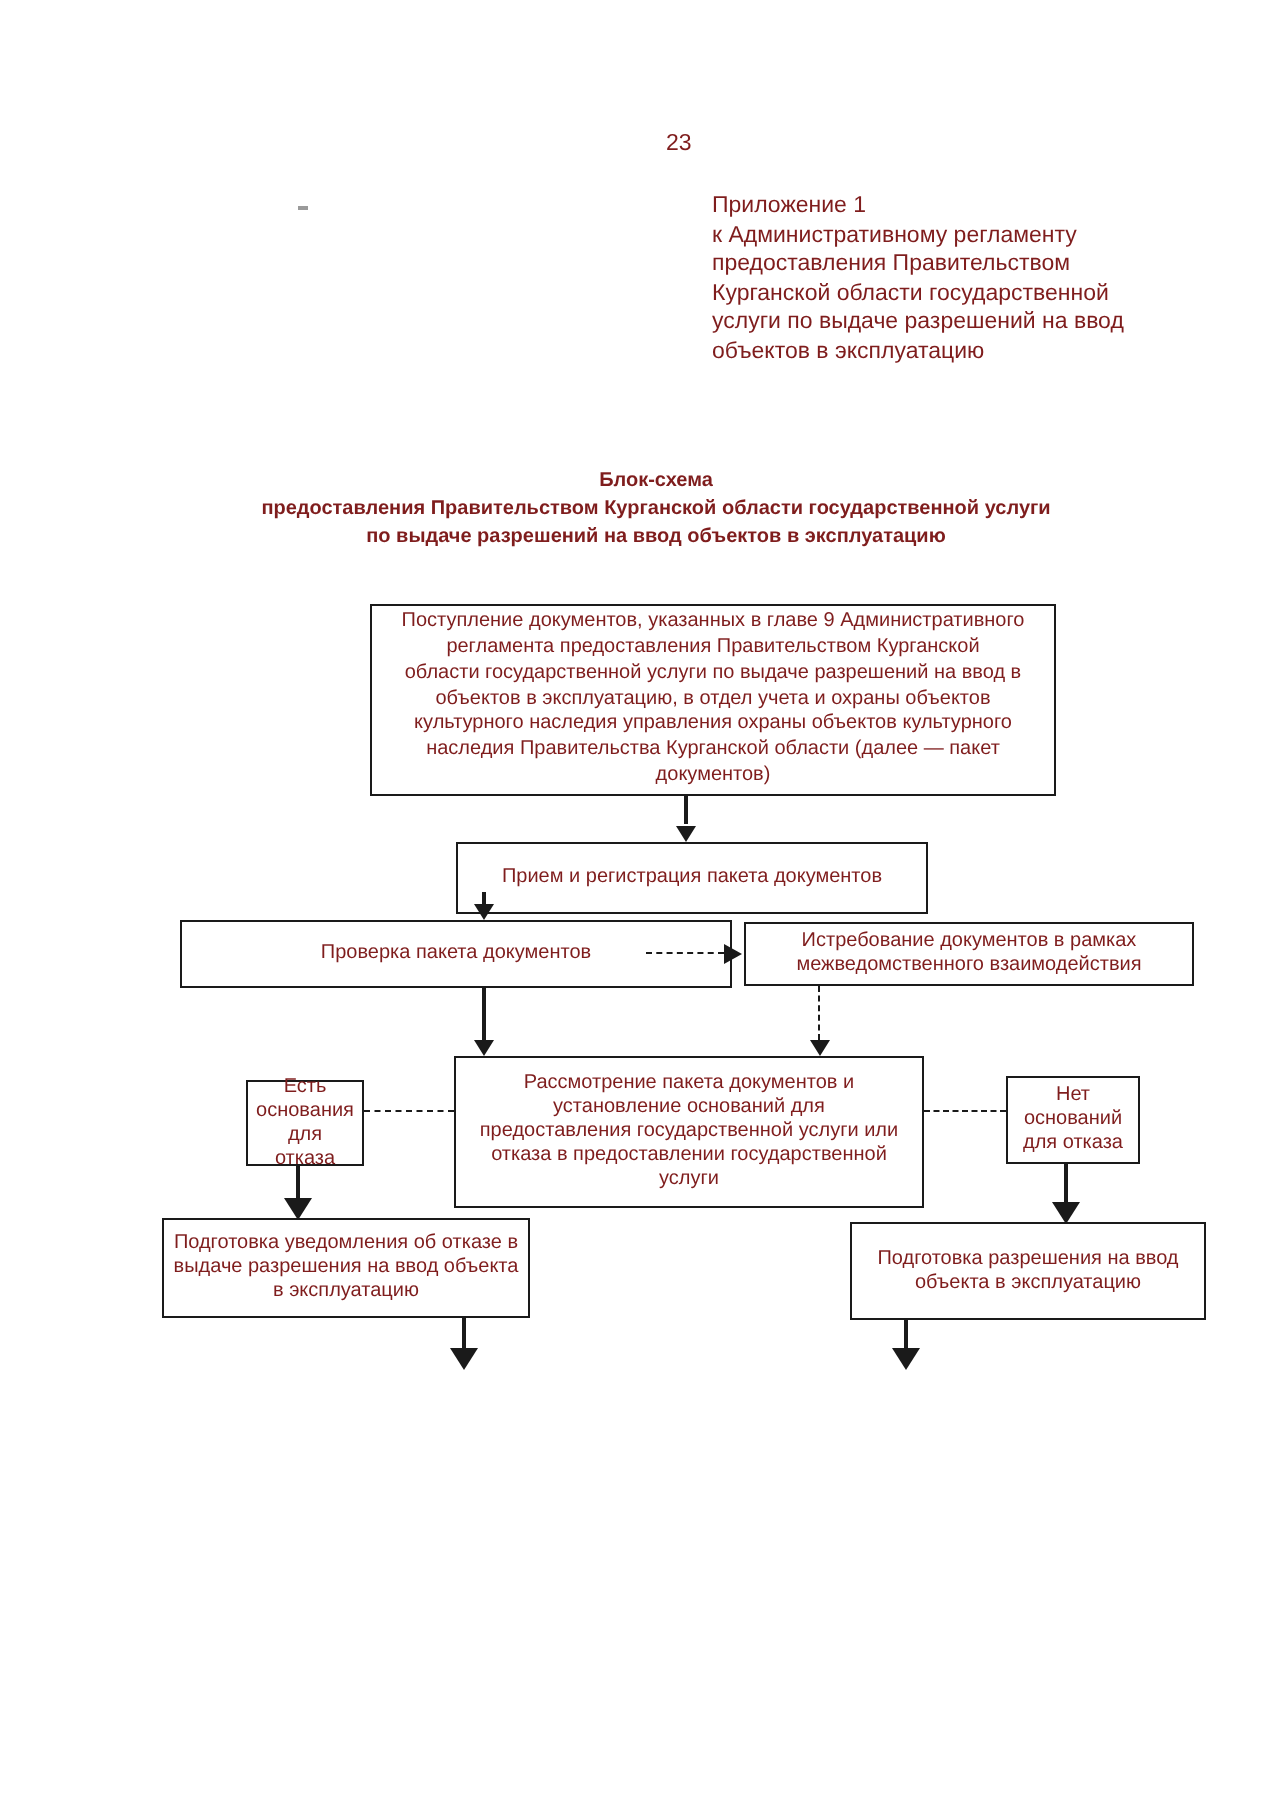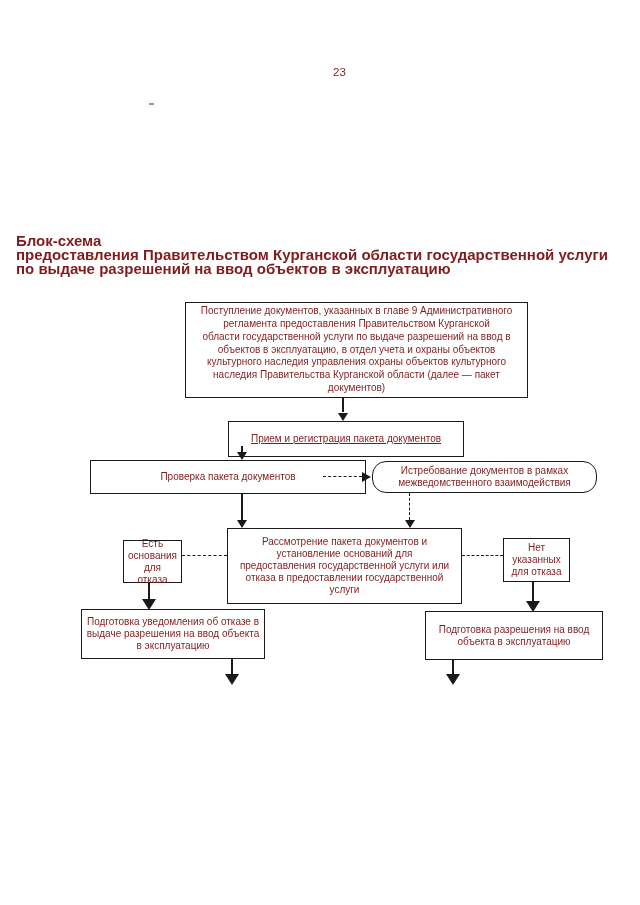--- a/index.html
+++ b/index.html
@@ -8,41 +8,41 @@
     width: 640px;
     height: 905px;
     background: #ffffff;
     font-family: "Liberation Sans", sans-serif;
     color: #7f1d1d;
     overflow: hidden;
   }
   .txt { position: absolute; white-space: pre-line; }
   .page-number { left: 333px; top: 66px; font-size: 11.5px; }
   .appendix { left: 356px; top: 96px; width: 240px; font-size: 11.5px; line-height: 14.5px; }
-  .title { left: 16px; top: 234px; width: 624px; font-size: 15px; line-height: 14px; font-weight: bold; }
+  .title { left: 16px; top: 234px; width: 624px; font-size: 10px; line-height: 14px; font-weight: bold; text-align: center; }
   .artifact { position: absolute; left: 149px; top: 103px; width: 5px; height: 2px; background: #9a9a9a; }
 
   .box {
     position: absolute;
     box-sizing: border-box;
     border: 1.5px solid #1a1a1a;
     background: #ffffff;
     display: flex;
     align-items: center;
     justify-content: center;
     text-align: center;
     white-space: pre-line;
     font-size: 10px;
     line-height: 12px;
     padding: 13px 3px;
   }
   .b1  { left: 185px; top: 302px; width: 343px; height: 96px; line-height: 12.8px; }
-  .b2  { left: 228px; top: 421px; width: 236px; height: 36px; text-decoration: underline; }
+  .b2  { left: 228px; top: 421px; width: 236px; height: 36px; }
   .b3  { left: 90px;  top: 460px; width: 276px; height: 34px; }
-  .b4  { left: 372px; top: 461px; width: 225px; height: 32px; border-radius: 14px; }
+  .b4  { left: 372px; top: 461px; width: 225px; height: 32px; }
   .b5  { left: 227px; top: 528px; width: 235px; height: 76px; }
   .b6  { left: 123px; top: 540px; width: 59px;  height: 43px; padding: 15px; }
   .b7  { left: 503px; top: 538px; width: 67px;  height: 44px; padding: 1px; }
   .b8  { left: 81px;  top: 609px; width: 184px; height: 50px; }
   .b9  { left: 425px; top: 611px; width: 178px; height: 49px; }
   .b10 { left: 194px; top: 685px; width: 309px; height: 43px; }
 
   .vline { position: absolute; width: 2px; background: #1a1a1a; }
   .head-down {
     position: absolute; width: 0; height: 0;
@@ -87,20 +87,26 @@
 </style>
 </head>
 <body>
 
 <div class="page">
 
   <div class="artifact"></div>
 
   <div class="txt page-number">23</div>
 
+  <div class="txt appendix">Приложение 1
+к Административному регламенту
+предоставления Правительством
+Курганской области государственной
+услуги по выдаче разрешений на ввод
+объектов в эксплуатацию</div>
 
   <div class="txt title">Блок-схема
 предоставления Правительством Курганской области государственной услуги
 по выдаче разрешений на ввод объектов в эксплуатацию</div>
 
   <div class="box b1">Поступление документов, указанных в главе 9 Административного
 регламента предоставления Правительством Курганской
 области государственной услуги по выдаче разрешений на ввод в
 объектов в эксплуатацию, в отдел учета и охраны объектов
 культурного наследия управления охраны объектов культурного
@@ -112,21 +118,21 @@
 межведомственного взаимодействия</div>
   <div class="box b5">Рассмотрение пакета документов и
 установление оснований для
 предоставления государственной услуги или
 отказа в предоставлении государственной
 услуги</div>
   <div class="box b6">Есть
 основания
 для отказа</div>
   <div class="box b7">Нет
-указанных
+оснований
 для отказа</div>
   <div class="box b8">Подготовка уведомления об отказе в
 выдаче разрешения на ввод объекта
 в эксплуатацию</div>
   <div class="box b9">Подготовка разрешения на ввод
 объекта в эксплуатацию</div>
 
   <div class="vline sA-stem"></div>
   <div class="head-down sA-head"></div>
 

